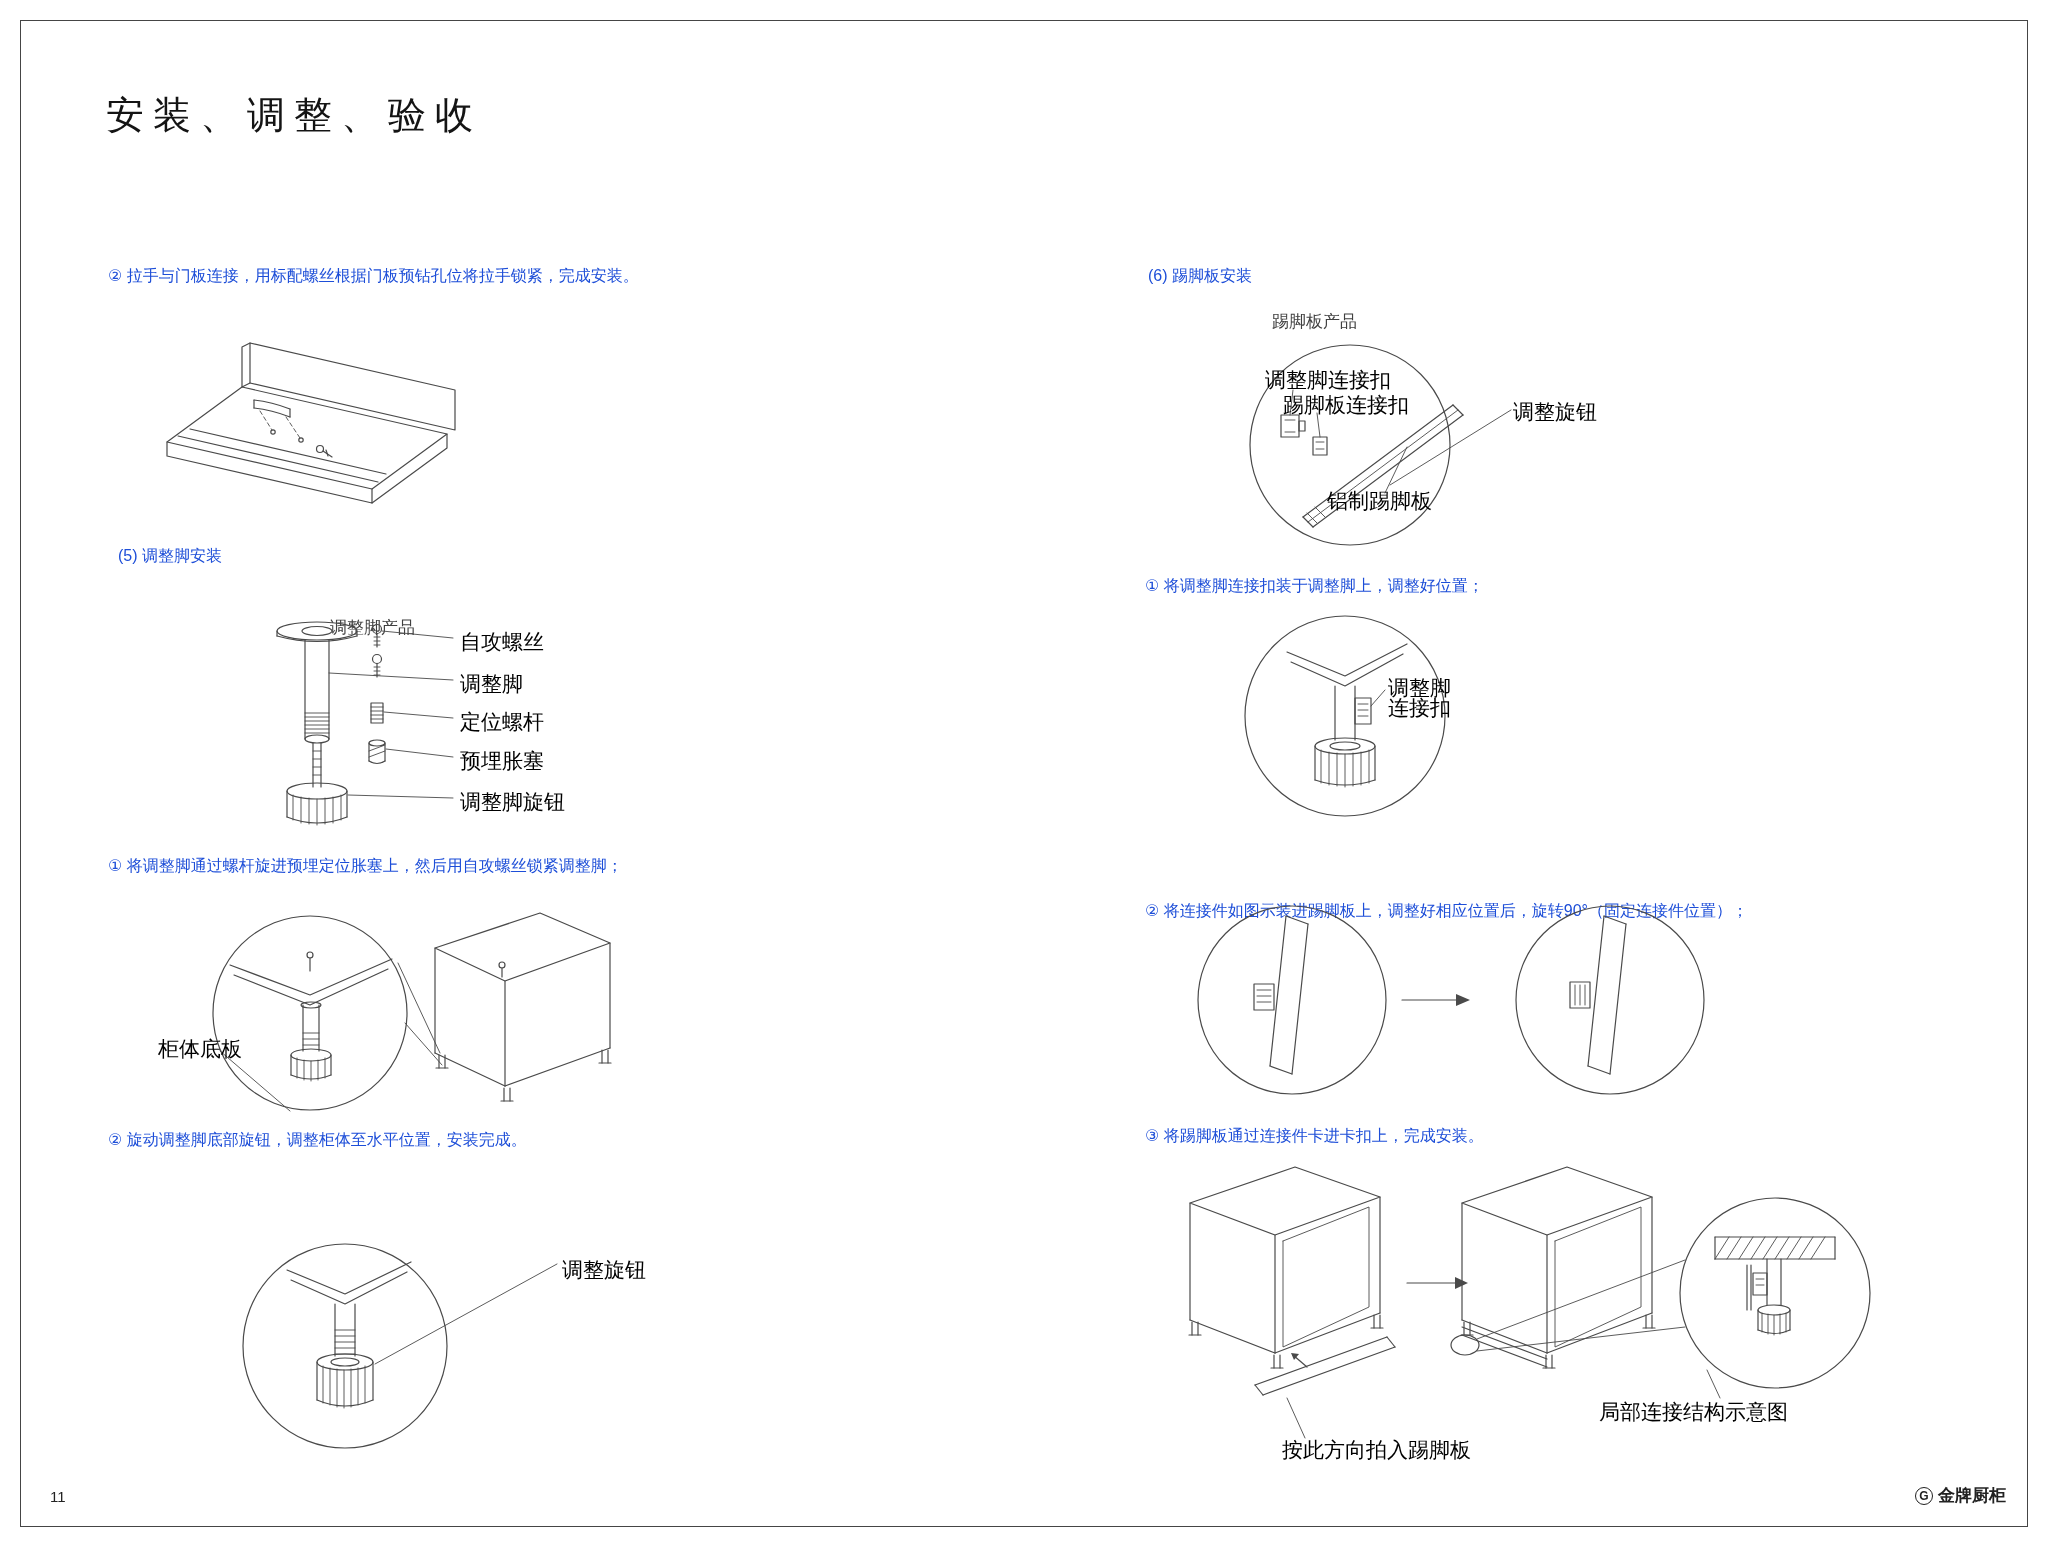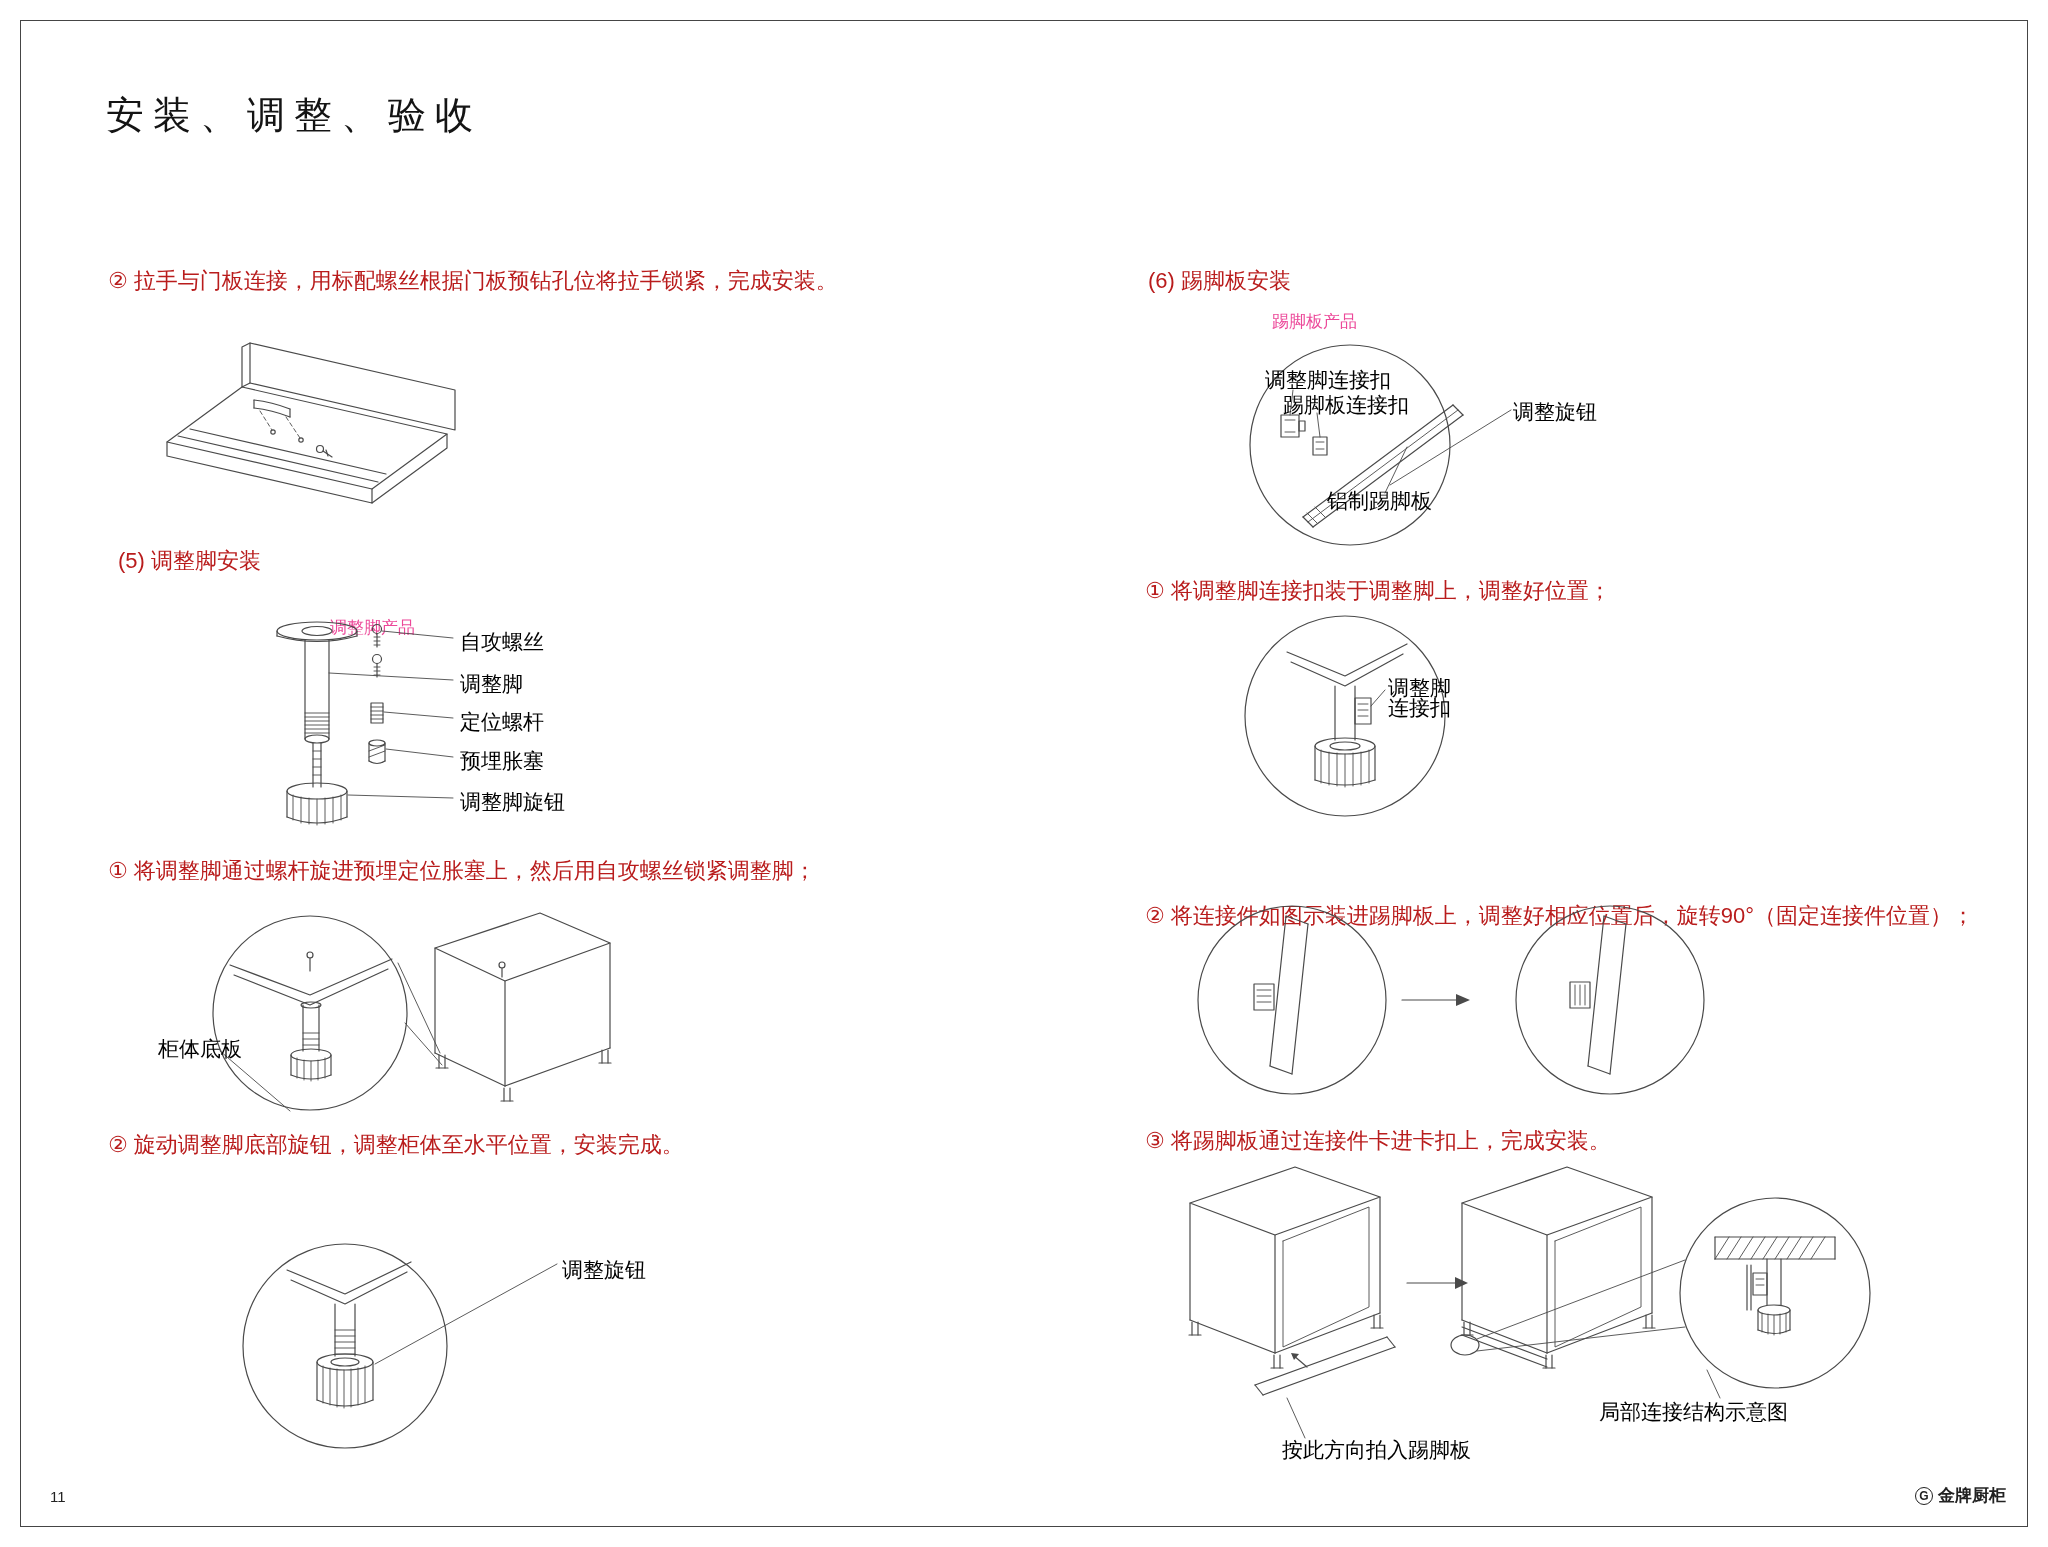--- a/index.html
+++ b/index.html
@@ -4,22 +4,22 @@
 <style>
   * { margin:0; padding:0; box-sizing:border-box; }
   html,body { background:#ffffff; }
   .page {
     position:relative; width:2048px; height:1547px; background:#ffffff;
     font-family:"Liberation Sans","DejaVu Sans",sans-serif; color:#1a1a1a; overflow:hidden;
   }
   .frame { position:absolute; inset:20px; border:1px solid #454545; }
   .abs { position:absolute; white-space:nowrap; }
   .title { font-size:38px; letter-spacing:9px; color:#141414; font-weight:500; }
-  .step { font-size:22px; color:#b91c1c; }
-  .caption { font-size:17px; color:#ec4899; }
+  .step { font-size:16px; color:#1d4ed8; }
+  .caption { font-size:17px; color:#404040; }
   .lbl { font-size:21px; color:#000000; }
   .pagenum { font-size:15px; color:#222; }
   .brand { font-size:17px; color:#222; display:flex; align-items:center; gap:5px; font-weight:bold; }
   .brand-g {
     display:inline-flex; align-items:center; justify-content:center;
     width:18px; height:18px; border:1.6px solid #222; border-radius:50%;
     font-size:12px; font-weight:bold;
   }
   svg.diagram { position:absolute; overflow:visible; }
   .d { stroke:#4a4a4a; stroke-width:1.2; fill:none; stroke-linecap:round; stroke-linejoin:round; }

